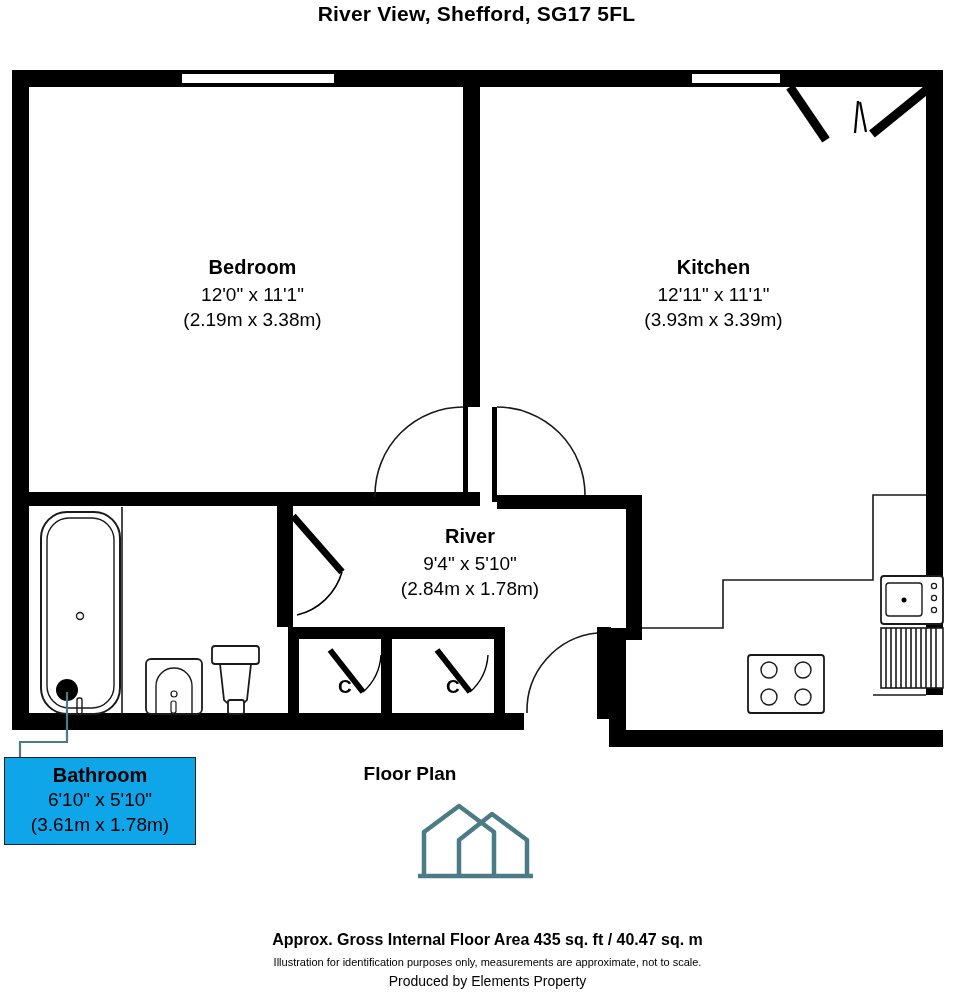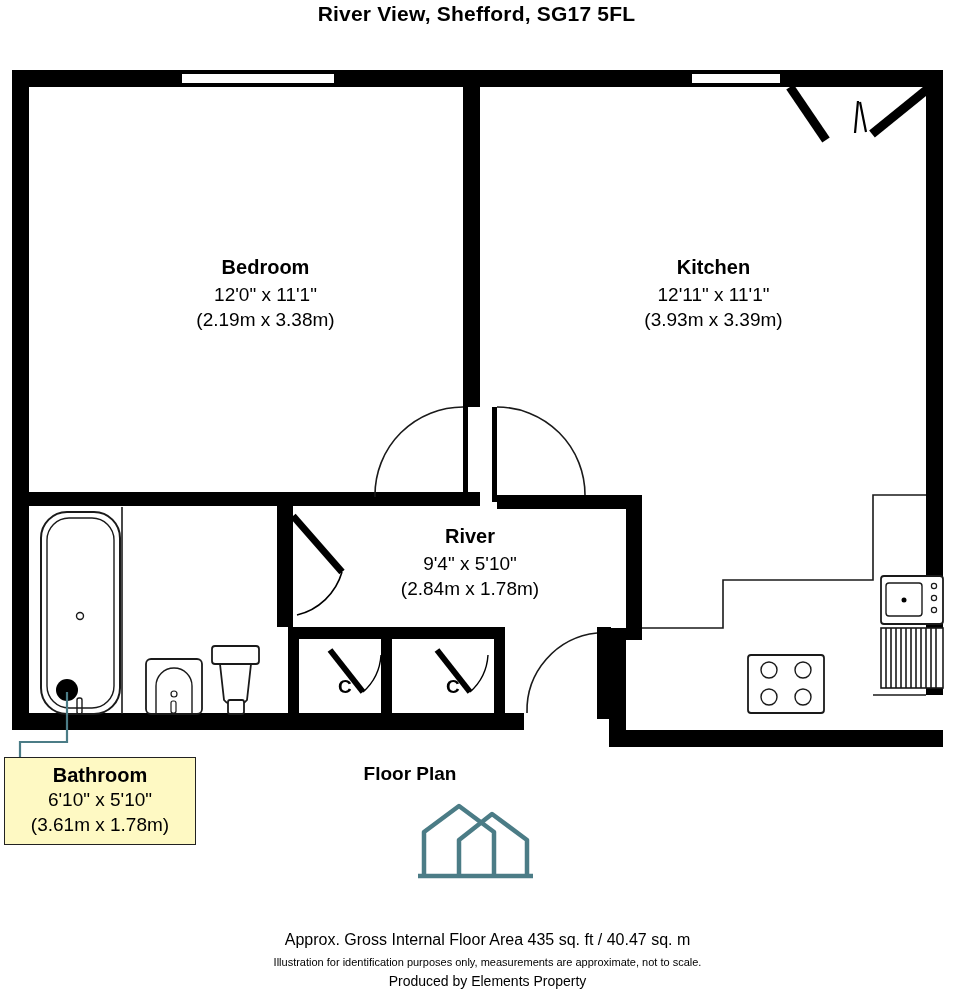--- a/index.html
+++ b/index.html
@@ -47,21 +47,21 @@
     display: block;
     margin-bottom: 1px;
   }
   .room-label .dim {
     display: block;
     font-size: 19px;
   }
   .boxed-label {
     position: absolute;
     border: 1px solid #222;
-    background: #fef9c3;
+    background: #0ea5e9;
     text-align: center;
     padding: 4px 7px 7px 7px;
     line-height: 1.3;
   }
   .boxed-label .name {
     font-weight: bold;
     font-size: 20px;
     display: block;
   }
   .boxed-label .dim { display: block; font-size: 19px; }
@@ -98,21 +98,21 @@
     font-size: 20px;
     font-weight: bold;
     letter-spacing: 7px;
   }
   .area-line {
     position: absolute;
     left: 0; top: 931px;
     width: 975px;
     text-align: center;
     font-size: 16px;
-    font-weight: normal;
+    font-weight: bold;
   }
   .disclaimer {
     position: absolute;
     left: 0; top: 956px;
     width: 975px;
     text-align: center;
     font-size: 11px;
   }
   .produced {
     position: absolute;
@@ -279,21 +279,21 @@
       <path d="M67 692 L67 742 L20 742 L20 758"></path>
     </g>
 
     <g stroke="#4b7c86" fill="none" stroke-width="4.5" stroke-linejoin="round">
       <path d="M424 876 L424 832 L459 806 L494 832 L494 876"></path>
       <path d="M459 876 L459 840 L492 814 L527 840 L527 876"></path>
       <path d="M418 876 L533 876"></path>
     </g>
   </svg>
 
-  <div class="room-label" style="left:138px; top:254px; width:255px;">
+  <div class="room-label" style="left:125px; top:254px; width:255px;">
     <span class="name">Bedroom</span>
     <span class="dim">12'0" x 11'1"</span>
     <span class="dim">(2.19m x 3.38m)</span>
   </div>
 
   <div class="room-label" style="left:586px; top:254px; width:255px;">
     <span class="name">Kitchen</span>
     <span class="dim">12'11" x 11'1"</span>
     <span class="dim">(3.93m x 3.39m)</span>
   </div>

